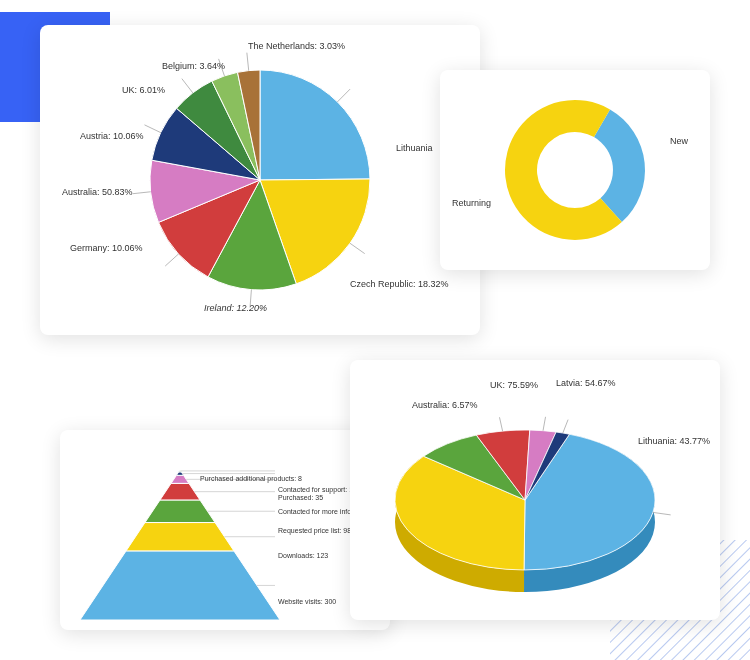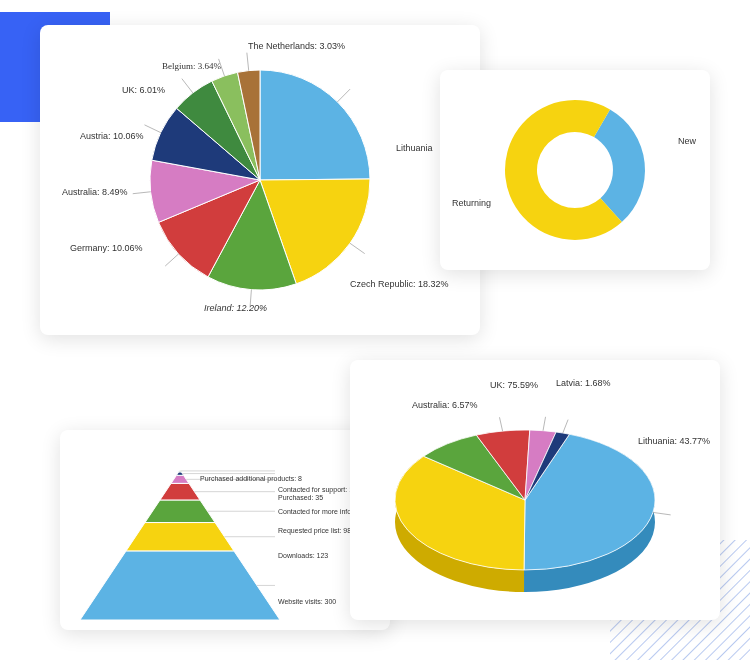--- a/index.html
+++ b/index.html
@@ -92,35 +92,35 @@
         <path d="M0,0 L-48.13055629831988,-98.91132164931506 A110,110 0 0 1 -22.470764327251334,-107.6803823848575 Z" fill="#8abf5e" stroke="#fff" stroke-width="1"></path>
         <line x1="-35.57190921309376" y1="-104.08957332478319" x2="-41.39276708432729" y2="-121.12241259611135" stroke="#999" stroke-width="0.7"></line>
         <path d="M0,0 L-22.470764327251334,-107.6803823848575 A110,110 0 0 1 -2.0206672185931328e-14,-110 Z" fill="#a87238" stroke="#fff" stroke-width="1"></path>
         <line x1="-11.295086048049393" y1="-109.41855889732399" x2="-13.143372855912022" y2="-127.32341398961337" stroke="#999" stroke-width="0.7"></line>
       </g>
   </svg>
   <div class="pie-label" style="top:118px; left:356px;">Lithuania</div>
   <div class="pie-label" style="top:254px; left:310px;">Czech Republic: 18.32%</div>
   <div class="pie-label" style="top:278px; left:164px;font-style:italic;">Ireland: 12.20%</div>
   <div class="pie-label" style="top:218px; left:30px;">Germany: 10.06%</div>
-  <div class="pie-label" style="top:162px; left:22px;">Australia: 8.49%</div>
+  <div class="pie-label" style="top:162px; left:22px;">Australia: 50.83%</div>
   <div class="pie-label" style="top:106px; left:40px;">Austria: 10.06%</div>
   <div class="pie-label" style="top:60px; left:82px;">UK: 6.01%</div>
-  <div class="pie-label" style="top:36px; left:122px;font-family:Liberation Serif, serif;">Belgium: 3.64%</div>
+  <div class="pie-label" style="top:36px; left:122px;">Belgium: 3.64%</div>
   <div class="pie-label" style="top:16px; left:208px;">The Netherlands: 3.03%</div>
 </div>
 
 <div class="card card-b">
   <svg viewBox="0 0 270 200" width="270" height="200">
     <g transform="translate(135,100)" id="pie-b">
         <path d="M35.00000000000001,-60.6217782649107 A70,70 0 0 1 46.839142445120075,52.020137783417596 L25.42696304163661,28.23950336814098 A38,38 0 0 0 19.000000000000004,-32.90896534380867 Z" fill="#5cb3e4"></path>
         <path d="M46.839142445120075,52.020137783417596 A70,70 0 1 1 35.00000000000001,-60.6217782649107 L19.000000000000004,-32.90896534380867 A38,38 0 1 0 25.42696304163661,28.23950336814098 Z" fill="#f6d310"></path>
       </g>
   </svg>
-  <div class="donut-label" style="top:66px; left:238px;">New</div>
+  <div class="donut-label" style="top:66px; left:230px;">New</div>
   <div class="donut-label" style="top:128px; left:12px;">Returning</div>
 </div>
 
 <div class="card card-c">
   <svg viewBox="0 0 330 200" width="330" height="200">
     <g id="pyramid">
         <polygon points="20,190 220,190 173.91705069124424,120.87557603686636 66.08294930875576,120.87557603686636" fill="#5cb3e4" stroke="#fff" stroke-width="1"></polygon>
         <line x1="196.95852534562212" y1="155.4377880184332" x2="215" y2="155.4377880184332" stroke="#bbb" stroke-width="0.6"></line>
         <polygon points="66.08294930875576,120.87557603686636 173.91705069124424,120.87557603686636 155.02304147465438,92.53456221198157 84.97695852534562,92.53456221198157" fill="#f6d310" stroke="#fff" stroke-width="1"></polygon>
         <line x1="164.4700460829493" y1="106.70506912442397" x2="215" y2="106.70506912442397" stroke="#bbb" stroke-width="0.6"></line>
@@ -158,14 +158,14 @@
         <line x1="152.58955188268516" y1="71.04796200222503" x2="149.48656675874926" y2="57.25755440267004" stroke="#999" stroke-width="0.7"></line>
         <path d="M175,140 L179.79456966563745,70.04762427386859 A130,70 0 0 1 206.10275473560077,72.03297380803927 Z" fill="#d67cc3" stroke="#fff" stroke-width="0.8"></path>
         <line x1="193.04309037540528" y1="70.67750104394614" x2="195.54136442738448" y2="56.813001252735376" stroke="#999" stroke-width="0.7"></line>
         <path d="M175,140 L206.10275473560077,72.03297380803927 A130,70 0 0 1 219.46261863233687,74.2215165449864 Z" fill="#1e3a7a" stroke="#fff" stroke-width="0.8"></path>
         <line x1="212.83730069782865" y1="73.0305821310994" x2="218.07631156368186" y2="59.63669855731928" stroke="#999" stroke-width="0.7"></line>
       </g>
   </svg>
   <div class="pie-label" style="top:76px; left:288px;">Lithuania: 43.77%</div>
   <div class="pie-label" style="top:40px; left:62px;">Australia: 6.57%</div>
   <div class="pie-label" style="top:20px; left:140px;">UK: 75.59%</div>
-  <div class="pie-label" style="top:18px; left:206px;">Latvia: 1.68%</div>
+  <div class="pie-label" style="top:18px; left:206px;">Latvia: 54.67%</div>
 </div>
 
 </body></html>

